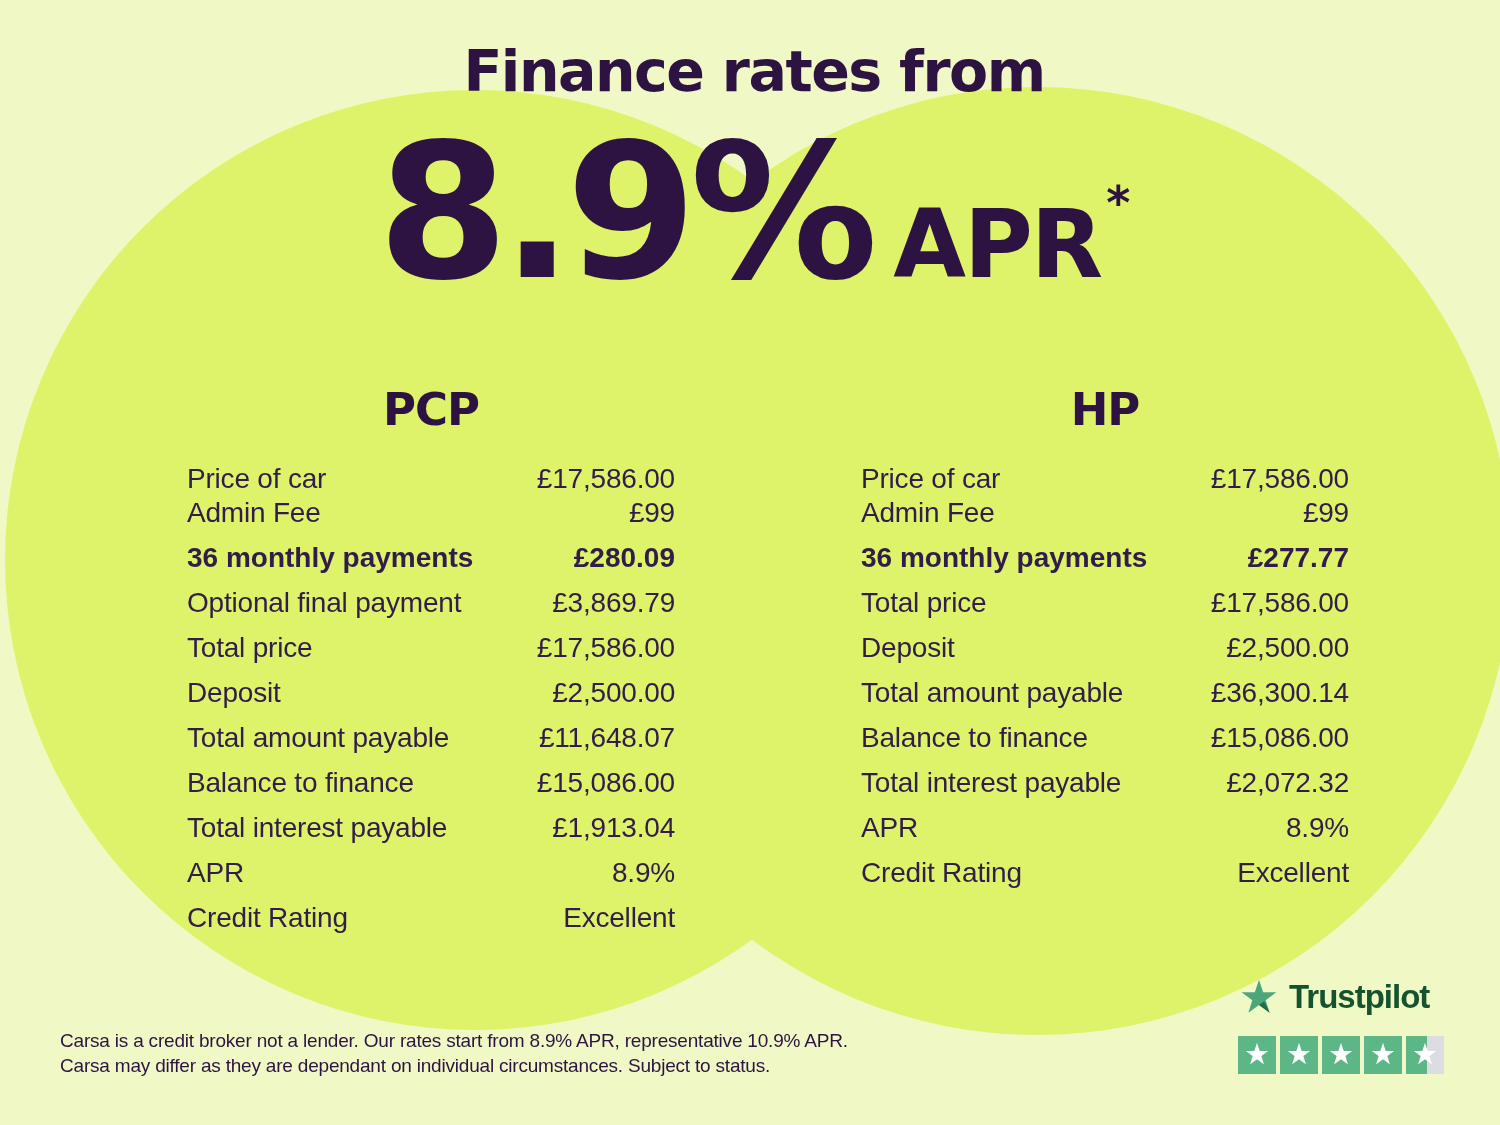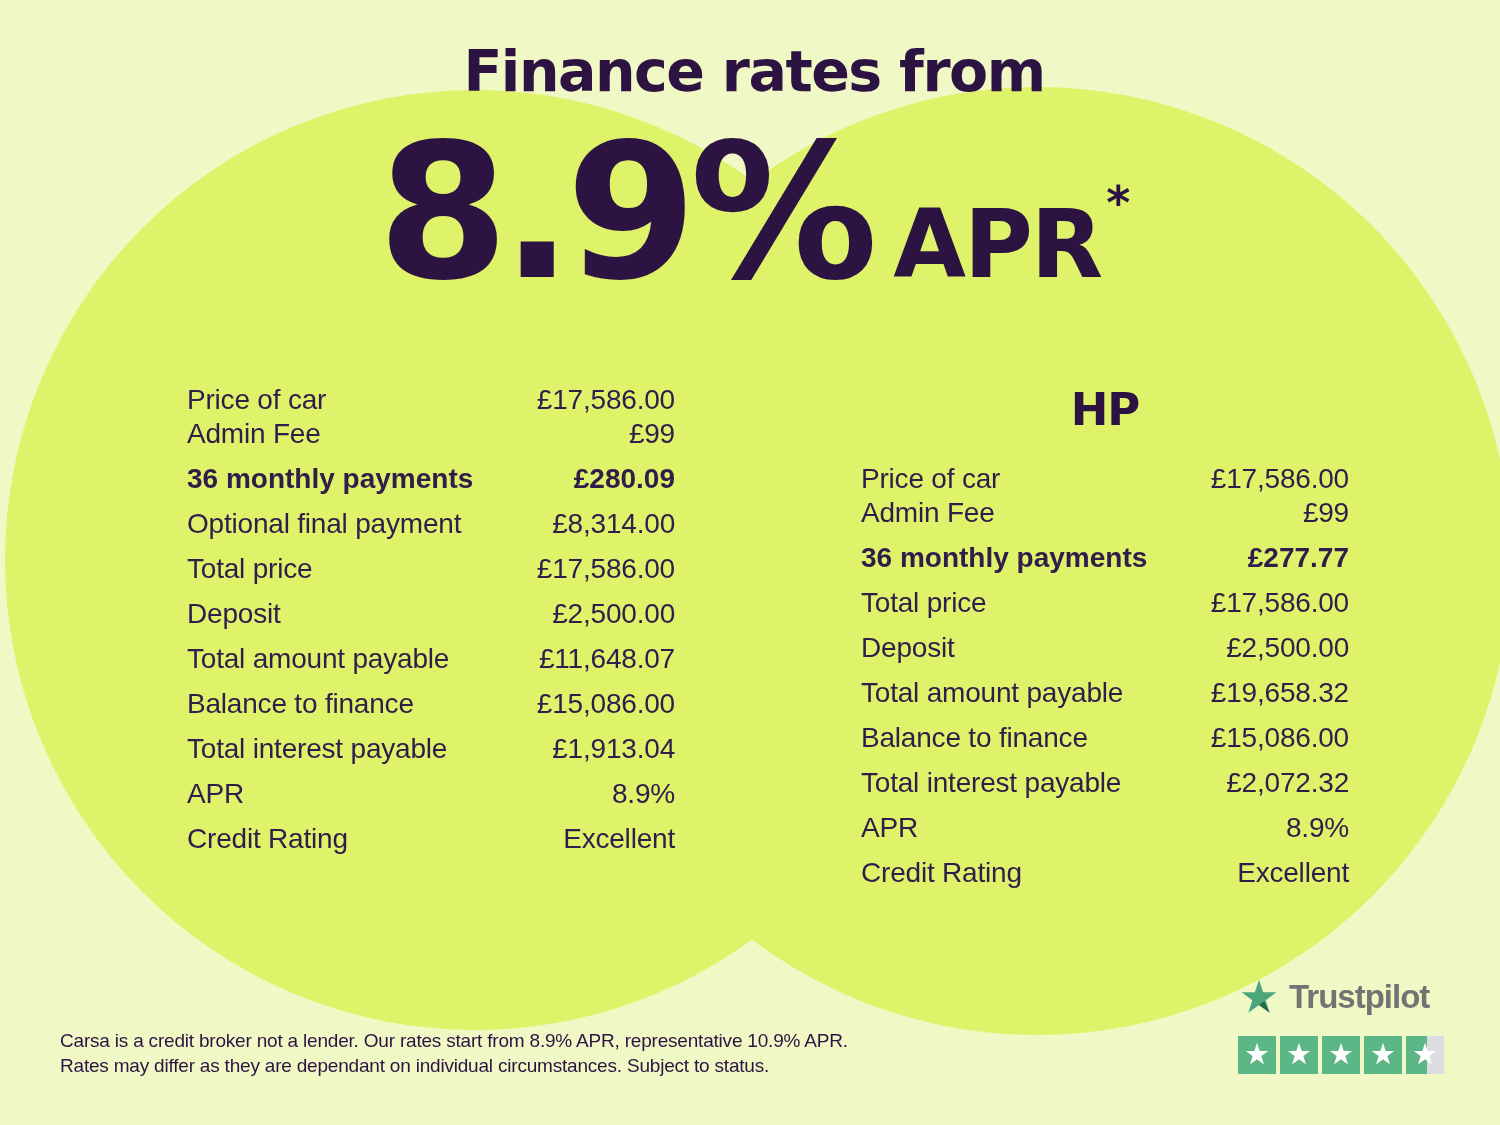--- a/index.html
+++ b/index.html
@@ -63,21 +63,21 @@
   }
 
   
   .tp-logo{
     position:absolute;left:1238px;top:977px;
     display:flex;align-items:center;gap:9px;
   }
   .tp-logo-star{width:42px;height:40px;display:block;}
   .tp-brand{
     font-family:"Liberation Sans",sans-serif;font-weight:bold;
-    font-size:33px;letter-spacing:-1px;color:#737373;
+    font-size:33px;letter-spacing:-1px;color:#14532d;
   }
   .tp-stars{
     position:absolute;left:1238px;top:1036px;
     display:flex;gap:4px;
   }
   .tp-box{
     width:38px;height:38px;
     display:flex;align-items:center;justify-content:center;
     background:var(--tp-green,#5cb685);
   }
@@ -99,36 +99,37 @@
 
     <div class="title">Finance rates from</div>
 
     <div class="rate-line">
       <span class="rate-num">8.9%</span>
       <span class="rate-apr">APR</span>
       <span class="rate-ast">*</span>
     </div>
 
     <div class="fin-col pcp">
+      <div class="col-title">PCP</div>
       <div>
           <div class="row tight">
             <span>Price of car</span>
             <span>£17,586.00</span>
           </div>
           <div class="row">
             <span>Admin Fee</span>
             <span>£99</span>
           </div>
           <div class="row bold">
             <span>36 monthly payments</span>
             <span>£280.09</span>
           </div>
           <div class="row">
             <span>Optional final payment</span>
-            <span>£8,314.00</span>
+            <span>£3,869.79</span>
           </div>
           <div class="row">
             <span>Total price</span>
             <span>£17,586.00</span>
           </div>
           <div class="row">
             <span>Deposit</span>
             <span>£2,500.00</span>
           </div>
           <div class="row">
@@ -172,21 +173,21 @@
           <div class="row">
             <span>Total price</span>
             <span>£17,586.00</span>
           </div>
           <div class="row">
             <span>Deposit</span>
             <span>£2,500.00</span>
           </div>
           <div class="row">
             <span>Total amount payable</span>
-            <span>£19,658.32</span>
+            <span>£36,300.14</span>
           </div>
           <div class="row">
             <span>Balance to finance</span>
             <span>£15,086.00</span>
           </div>
           <div class="row">
             <span>Total interest payable</span>
             <span>£2,072.32</span>
           </div>
           <div class="row">
@@ -195,21 +196,21 @@
           </div>
           <div class="row">
             <span>Credit Rating</span>
             <span>Excellent</span>
           </div>
         </div>
     </div>
 
     <div class="disclaimer">
       <div>Carsa is a credit broker not a lender. Our rates start from 8.9% APR, representative 10.9% APR.</div>
-      <div>Rates may differ as they are dependant on individual circumstances. Subject to status.</div>
+      <div>Carsa may differ as they are dependant on individual circumstances. Subject to status.</div>
     </div>
 
     <div class="tp-logo">
       <svg class="tp-logo-star" viewBox="0 0 24 24" aria-hidden="true">
         <path d="M12 1.6 L14.5 9.2 L22.4 9.2 L16 13.9 L18.4 21.4 L12 16.8 L5.6 21.4 L8 13.9 L1.6 9.2 L9.5 9.2 Z" fill="#4da67a"></path>
         <path d="M12 16.8 L18.4 21.4 L15.1 14.6 Z" fill="#226b4b"></path>
       </svg>
       <span class="tp-brand">Trustpilot</span>
     </div>
 

